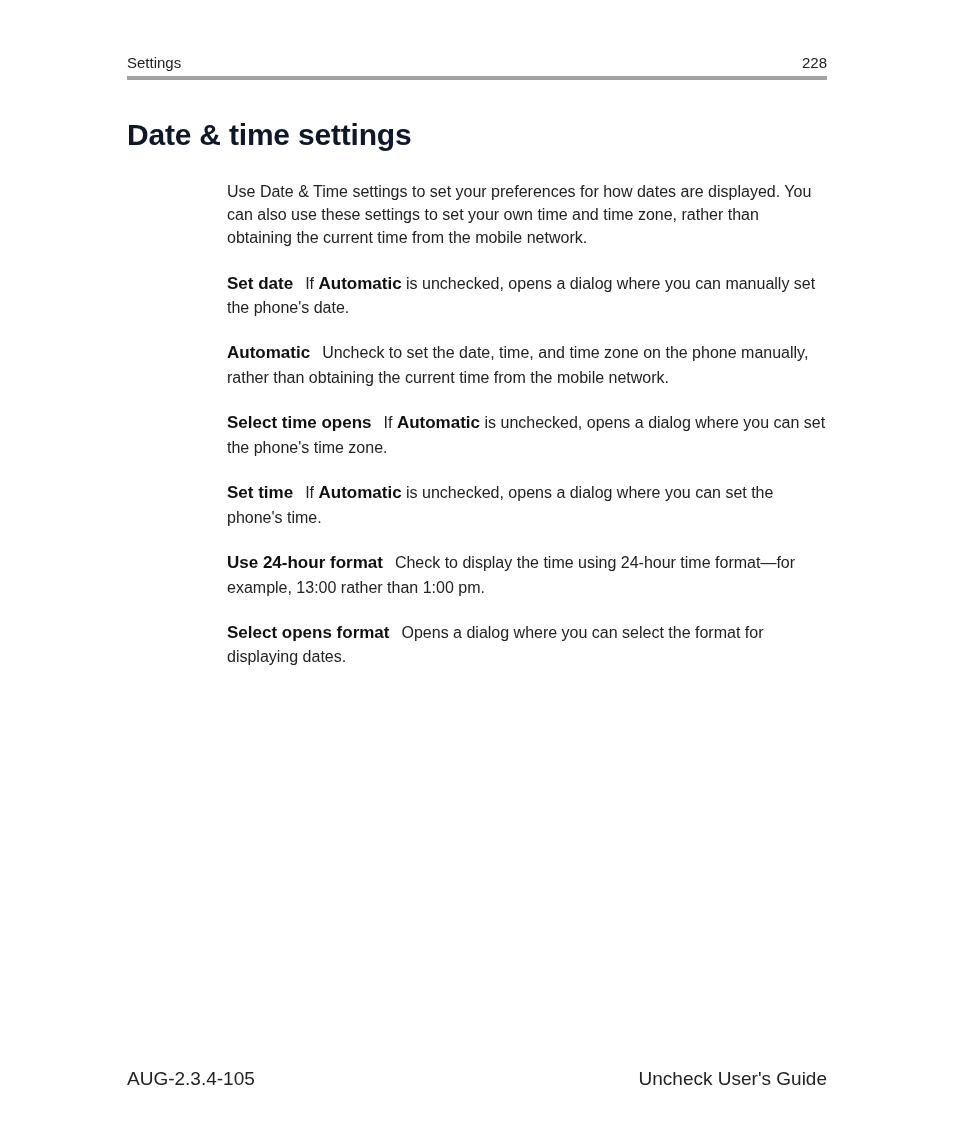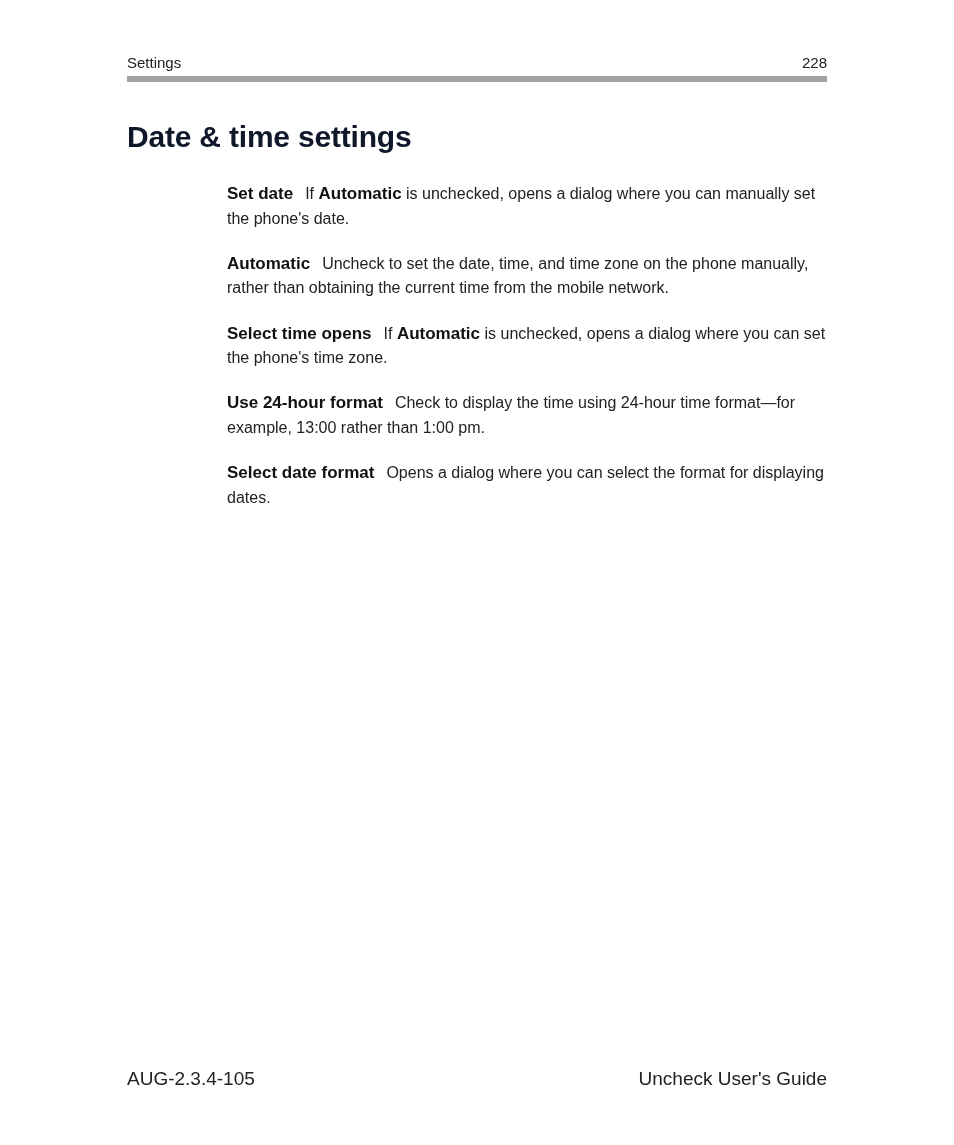--- a/index.html
+++ b/index.html
@@ -16,21 +16,21 @@
       height: 100%;
       position: relative;
     }
     .hdr {
       display: flex;
       justify-content: space-between;
       align-items: baseline;
       font-size: 15px;
       color: #222;
       padding-bottom: 5px;
-      border-bottom: 6px solid #a3a3a3;
+      border-bottom: 4px solid #a3a3a3;
       margin-bottom: 38px;
     }
     .page-title {
       font-size: 30px;
       font-weight: 700;
       margin-bottom: 28px;
       color: #0f172a;
       letter-spacing: -0.2px;
     }
     .content {
@@ -70,26 +70,28 @@
 
 <div class="page">
   <div class="hdr">
     <span>Settings</span>
     <span>228</span>
   </div>
 
   <h1 class="page-title">Date &amp; time settings</h1>
 
   <div class="content">
+    <p class="intro">Use Date &amp; Time settings to set your preferences for how dates are displayed. You can also use these settings to set your own time and time zone, rather than obtaining the current time from the mobile network.</p>
     <div id="items">
         <p class="item"><span class="term">Set date</span><span class="gap"></span><span>If </span><span class="inline-bold">Automatic</span><span> is unchecked, opens a dialog where you can manually set the phone's date.</span></p>
         <p class="item"><span class="term">Automatic</span><span class="gap"></span><span>Uncheck to set the date, time, and time zone on the phone manually, rather than obtaining the current time from the mobile network.</span></p>
         <p class="item"><span class="term">Select time opens</span><span class="gap"></span><span>If </span><span class="inline-bold">Automatic</span><span> is unchecked, opens a dialog where you can set the phone's time zone.</span></p>
+        <p class="item"><span class="term">Set time</span><span class="gap"></span><span>If </span><span class="inline-bold">Automatic</span><span> is unchecked, opens a dialog where you can set the phone's time.</span></p>
         <p class="item"><span class="term">Use 24-hour format</span><span class="gap"></span><span>Check to display the time using 24-hour time format—for example, 13:00 rather than 1:00 pm.</span></p>
-        <p class="item"><span class="term">Select date format</span><span class="gap"></span><span>Opens a dialog where you can select the format for displaying dates.</span></p>
+        <p class="item"><span class="term">Select opens format</span><span class="gap"></span><span>Opens a dialog where you can select the format for displaying dates.</span></p>
       </div>
   </div>
 
   <div class="ftr">
     <span>AUG-2.3.4-105</span>
     <span>Uncheck User's Guide</span>
   </div>
 </div>
 
 </body></html>

